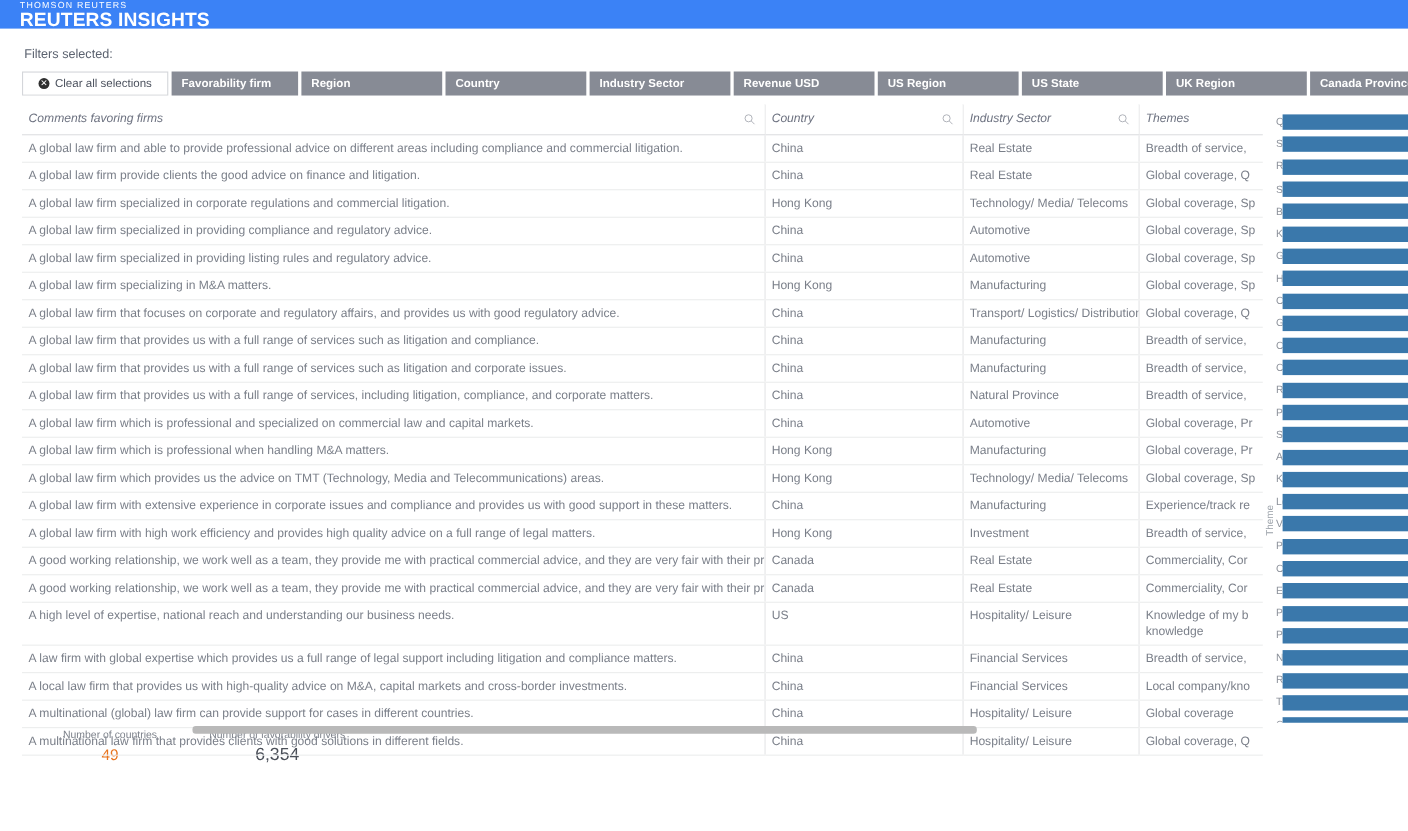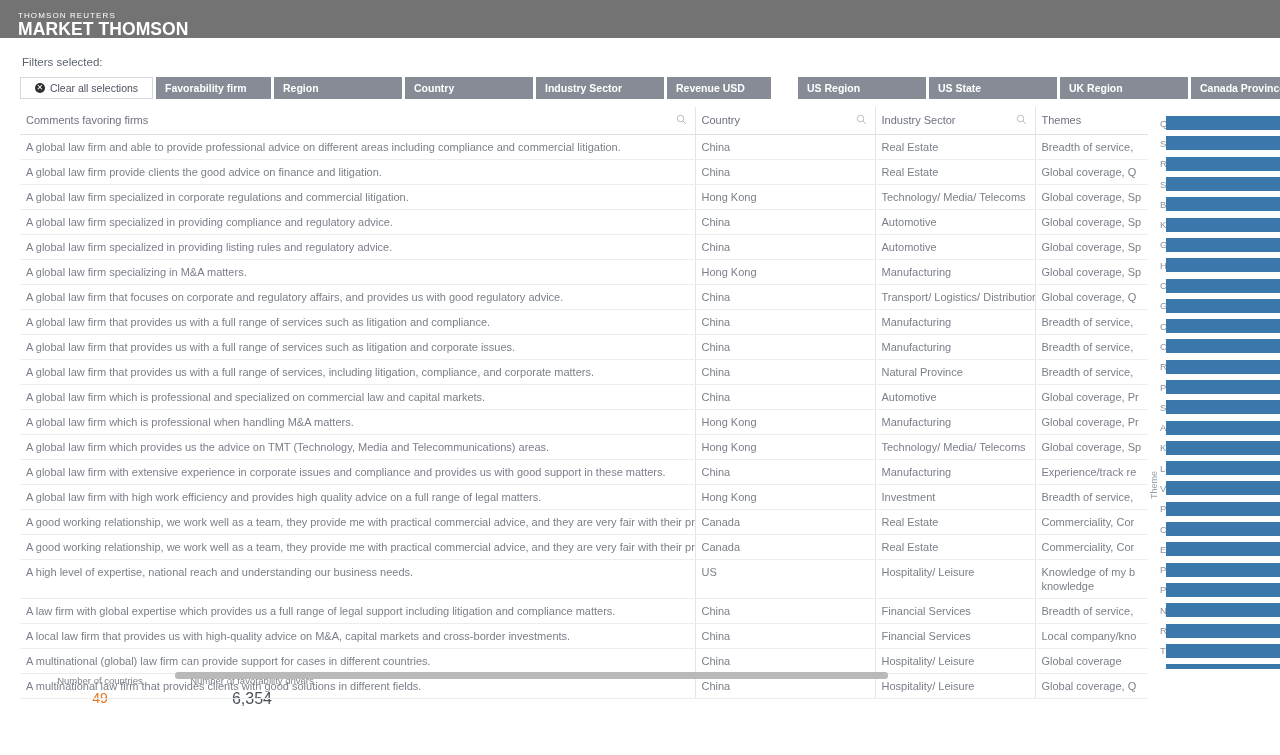--- a/index.html
+++ b/index.html
@@ -6,24 +6,24 @@
   html, body {
     margin: 0; padding: 0;
     width: 1280px; height: 755px;
     background: #ffffff;
     font-family: "Liberation Sans", sans-serif;
     overflow: hidden;
   }
 
   
   .app-header {
-    height: 38px;
-    background: #737373;
+    height: 26px;
+    background: #3b82f6;
     display: flex;
-    align-items: flex-end;
+    align-items: center;
     padding: 0 0 0 18px;
   }
   .brand { line-height: 1; padding-top: 2px; }
   .brand-top {
     color: #ffffff;
     font-size: 8px;
     letter-spacing: 1.1px;
     font-weight: normal;
     display: block;
     margin-bottom: 1px;
@@ -103,21 +103,21 @@
     font-weight: normal;
     font-size: 11px;
     color: #6d7280;
     text-align: left;
     padding: 7px 8px 8px 6px;
     border-bottom: 1px solid #dedfe2;
     background: #ffffff;
     position: relative;
     vertical-align: middle;
   }
-  .th-inner { display: flex; align-items: flex-start; justify-content: space-between; }
+  .th-inner { display: flex; align-items: flex-end; justify-content: space-between; font-style: italic; }
   .srch { opacity: 0.55; flex: 0 0 auto; margin-left: 6px; }
   .tbl td {
     font-size: 11px;
     color: #7a7f89;
     padding: 5px 8px 5px 6px;
     border-bottom: 1px solid #eceded;
     white-space: nowrap;
     overflow: hidden;
     vertical-align: top;
     line-height: 14px;
@@ -186,21 +186,21 @@
   .kpi-value { font-size: 14px; margin-top: 4px; }
   .kpi-value.orange { color: #e8741e; }
   .kpi-value.dark { color: #4a4f58; font-size: 16px; }
 </style>
 </head>
 <body>
 
 <div class="app-header">
   <div class="brand">
     <span class="brand-top">THOMSON REUTERS</span>
-    <span class="brand-main">MARKET THOMSON</span>
+    <span class="brand-main">REUTERS INSIGHTS</span>
   </div>
 </div>
 
 <div class="filters-label">Filters selected:</div>
 
 <div class="filter-bar">
   <div class="clear-btn">
     <span class="clear-x">✕</span>
     <span>Clear all selections</span>
   </div>
@@ -210,24 +210,24 @@
       </div>
       <div class="filter-chip" style="width: 128px;">
         <span>Region</span>
       </div>
       <div class="filter-chip" style="width: 128px;">
         <span>Country</span>
       </div>
       <div class="filter-chip" style="width: 128px;">
         <span>Industry Sector</span>
       </div>
-      <div class="filter-chip" style="width: 104px;">
+      <div class="filter-chip" style="width: 128px;">
         <span>Revenue USD</span>
       </div>
-      <div class="filter-chip" style="width: 128px; margin-left: 24px;">
+      <div class="filter-chip" style="width: 128px;">
         <span>US Region</span>
       </div>
       <div class="filter-chip" style="width: 128px;">
         <span>US State</span>
       </div>
       <div class="filter-chip" style="width: 128px;">
         <span>UK Region</span>
       </div>
       <div class="filter-chip" style="width: 128px;">
         <span>Canada Province</span>

